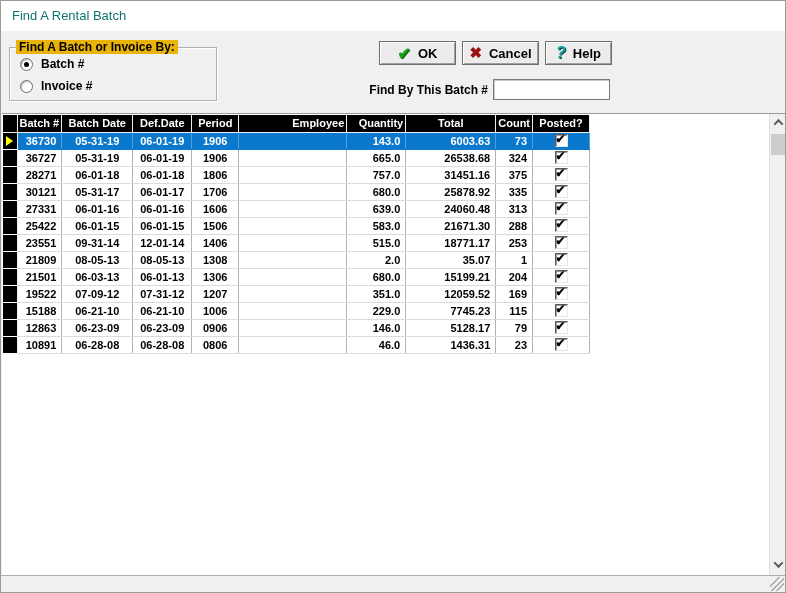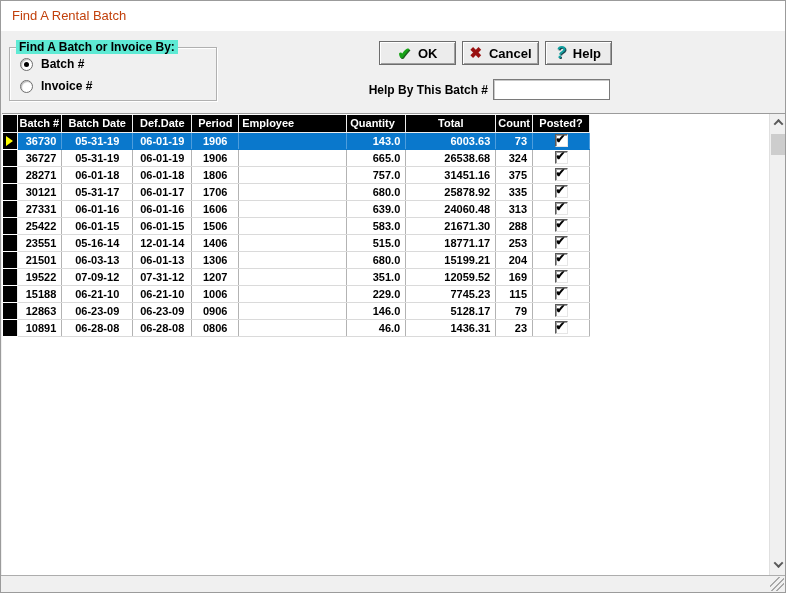--- a/index.html
+++ b/index.html
@@ -2,29 +2,29 @@
 <html style="--sel-blue: #0a78cc; --header-bg: #000000; --marker-yellow: #ffff00; --ok-green: #17a317; --cancel-red: #991111; --help-teal: #0e9e9e;"><head>
 <meta charset="utf-8">
 <style>
   * { margin:0; padding:0; box-sizing:border-box; }
   html,body { background:#d4d4d4; font-family:"Liberation Sans", sans-serif; }
   .window {
     position:relative; width:786px; height:593px;
     background:#f0f0f0; border:1px solid #9b9b9b; overflow:hidden;
   }
   .titlebar { position:absolute; left:0; top:0; width:100%; height:30px; background:#ffffff; }
-  .title { position:absolute; left:11px; top:7px; font-size:13px; color:#c2410c; }
+  .title { position:absolute; left:11px; top:7px; font-size:13px; color:#0f766e; }
 
   
   .groupbox {
     position:absolute; left:8px; top:46px; width:208px; height:54px;
     border:1px solid #b0b0b0; box-shadow: inset 1px 1px 0 #ffffff, 1px 1px 0 #ffffff;
   }
   .groupbox .legend {
-    position:absolute; left:6px; top:-8px; background:#5eead4; padding:0 3px;
+    position:absolute; left:6px; top:-8px; background:#eab308; padding:0 3px;
     font-size:12px; font-weight:bold; color:#000;
   }
   .radio-row { position:absolute; left:10px; display:flex; align-items:center; gap:8px; cursor:default; }
   .radio-row.r0 { top:9px; }
   .radio-row.r1 { top:31px; }
   .radio-circle {
     width:13px; height:13px; border-radius:50%; background:#fff;
     border:1px solid #6e6e6e; box-shadow: inset 1px 1px 1px #b9b9b9;
     display:flex; align-items:center; justify-content:center;
   }
@@ -59,21 +59,21 @@
     position:absolute; left:1px; top:112px; width:784px; height:462px;
     background:#ffffff; border-top:1px solid #9b9b9b;
   }
   table.grid { border-collapse:collapse; table-layout:fixed; margin:1px 0 0 1px;
     font-size:11px; font-weight:bold; color:#000; }
   .grid th {
     background:var(--header-bg); color:#fff; height:17px; font-size:11px; font-weight:bold;
     border-right:1px solid #ededed; border-bottom:1px solid #ededed;
     text-align:center; overflow:hidden; white-space:nowrap; padding:0 2px;
   }
-  .grid th.left { text-align:left; padding-left:3px; }
+  .grid th.left { text-align:right; padding-left:3px; }
   .grid td {
     height:17px; background:#fff; overflow:hidden; white-space:nowrap;
     border-right:1px solid #b3b3b3; border-bottom:1px solid #dadada;
   }
   .grid td.num { text-align:right; padding-right:5px; }
   .grid td.ctr { text-align:center; }
   .grid td.left { text-align:left; padding-left:3px; }
   .grid td.marker { background:#000; border-right:1px solid #ededed; border-bottom:1px solid #ffffff; position:relative; }
   tr.selected td { background:var(--sel-blue); color:#fff; border-bottom-color:var(--sel-blue); border-right-color:#4d9ddd;margin-left:38px; }
   tr.selected td.marker { background:#000; }
@@ -141,21 +141,21 @@
   </div>
   <div class="btn btn-cancel">
     <span class="icon-x">✖</span>
     <span>Cancel</span>
   </div>
   <div class="btn btn-help">
     <span class="icon-q">?</span>
     <span>Help</span>
   </div>
 
-  <div class="findby-label">Help By This Batch #</div>
+  <div class="findby-label">Find By This Batch #</div>
   <input class="findby-input" type="text" value="" style="">
 
   <div class="list-area">
     <table class="grid">
       <colgroup>
         <col style="width:14px">
           <col style="width:43px">
           <col style="width:71px">
           <col style="width:59px">
         <col style="width:47px">
@@ -250,27 +250,39 @@
             <td class="ctr">1506</td>
             <td class="left"></td>
             <td class="num">583.0</td>
             <td class="num">21671.30</td>
             <td class="num">288</td>
             <td class="ctr"><span class="checkbox"><span class="check">✔</span></span></td>
           </tr>
           <tr>
             <td class="marker"></td>
             <td class="num">23551</td>
-            <td class="ctr">05-16-14</td>
+            <td class="ctr">09-31-14</td>
             <td class="ctr">12-01-14</td>
             <td class="ctr">1406</td>
             <td class="left"></td>
             <td class="num">515.0</td>
             <td class="num">18771.17</td>
             <td class="num">253</td>
+            <td class="ctr"><span class="checkbox"><span class="check">✔</span></span></td>
+          </tr>
+          <tr>
+            <td class="marker"></td>
+            <td class="num">21809</td>
+            <td class="ctr">08-05-13</td>
+            <td class="ctr">08-05-13</td>
+            <td class="ctr">1308</td>
+            <td class="left"></td>
+            <td class="num">2.0</td>
+            <td class="num">35.07</td>
+            <td class="num">1</td>
             <td class="ctr"><span class="checkbox"><span class="check">✔</span></span></td>
           </tr>
           <tr>
             <td class="marker"></td>
             <td class="num">21501</td>
             <td class="ctr">06-03-13</td>
             <td class="ctr">06-01-13</td>
             <td class="ctr">1306</td>
             <td class="left"></td>
             <td class="num">680.0</td>

